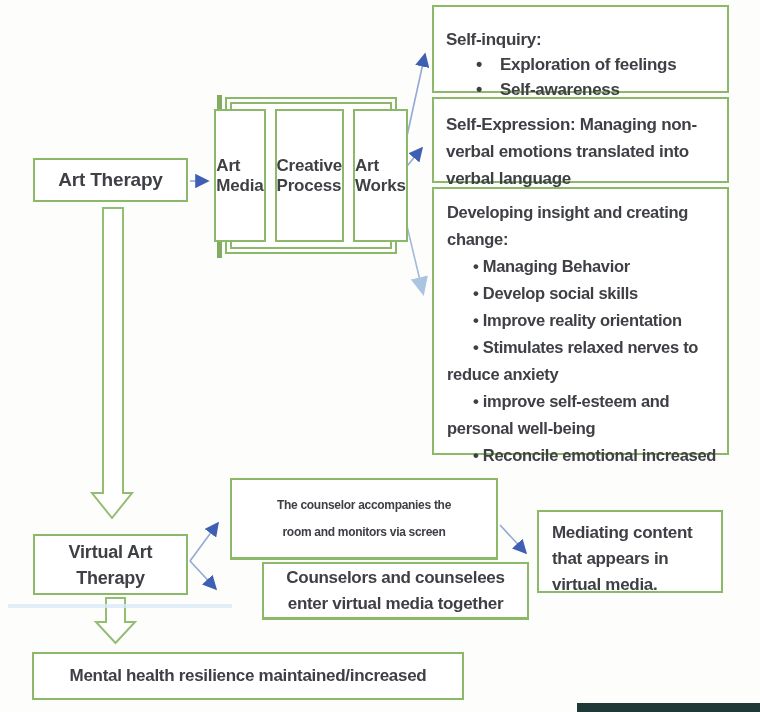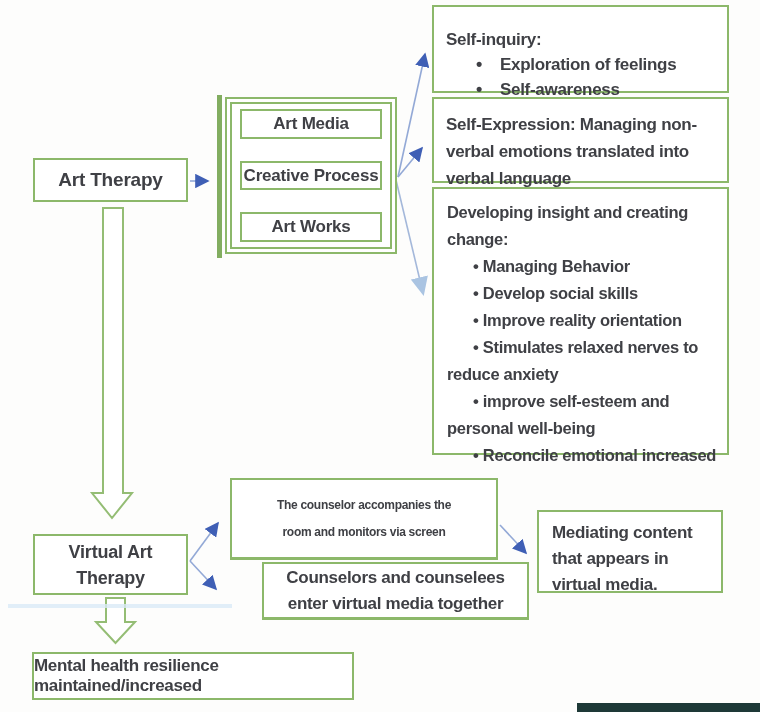--- a/index.html
+++ b/index.html
@@ -8,26 +8,26 @@
     font-family:"Liberation Sans",sans-serif;color:#3f4045;overflow:hidden;
   }
   .box{
     position:absolute;background:#ffffff;border:2px solid #8cb86a;
     box-sizing:border-box;font-weight:bold;color:#3f4045;
   }
   .center{display:flex;flex-direction:column;align-items:center;justify-content:center;text-align:left;}
   
   #art-therapy{left:33px;top:158px;width:155px;height:44px;font-size:19px;letter-spacing:-0.2px;}
   #vat{left:33px;top:534px;width:155px;height:61px;font-size:18px;line-height:26px;letter-spacing:-0.2px;}
-  #mental{left:32px;top:652px;width:322px;height:48px;font-size:17px;letter-spacing:-0.3px;}
+  #mental{left:32px;top:652px;width:432px;height:48px;font-size:17px;letter-spacing:-0.3px;}
   
   #pg-bar{position:absolute;left:217px;top:95px;width:5px;height:163px;background:#82ad60;}
   #pg-outer{left:225px;top:97px;width:172px;height:157px;background:#fff;}
   #pg-inner{position:absolute;inset:3px;border:2px solid #8cb86a;box-sizing:border-box;
-    display:flex;flex-direction:column;justify-content:center;gap:22px;padding:5px 8px;background:#fff;}
+    display:flex;flex-direction:row;justify-content:center;gap:9px;padding:5px 8px;background:#fff;}
   .pg-item{border:2px solid #8cb86a;box-sizing:border-box;flex:1;display:flex;align-items:center;
     justify-content:center;font-size:17px;font-weight:bold;background:#fff;letter-spacing:-0.2px;}
   
   #self-inquiry{left:432px;top:5px;width:297px;height:88px;padding:21px 12px;font-size:17px;line-height:24px;letter-spacing:-0.3px;}
   .si-bullet{margin-left:30px;}
   .si-bullet::before{content:"\2022";display:inline-block;width:24px;font-size:18px;}
   #self-expr{left:432px;top:97px;width:297px;height:86px;padding:12px 12px;font-size:17px;line-height:27px;letter-spacing:-0.3px;}
   #developing{left:432px;top:187px;width:297px;height:268px;padding:10px 24px 10px 13px;font-size:16.5px;line-height:27px;letter-spacing:-0.3px;}
   #developing .ln{white-space:nowrap;}
   #developing .bl{margin-left:26px;}

